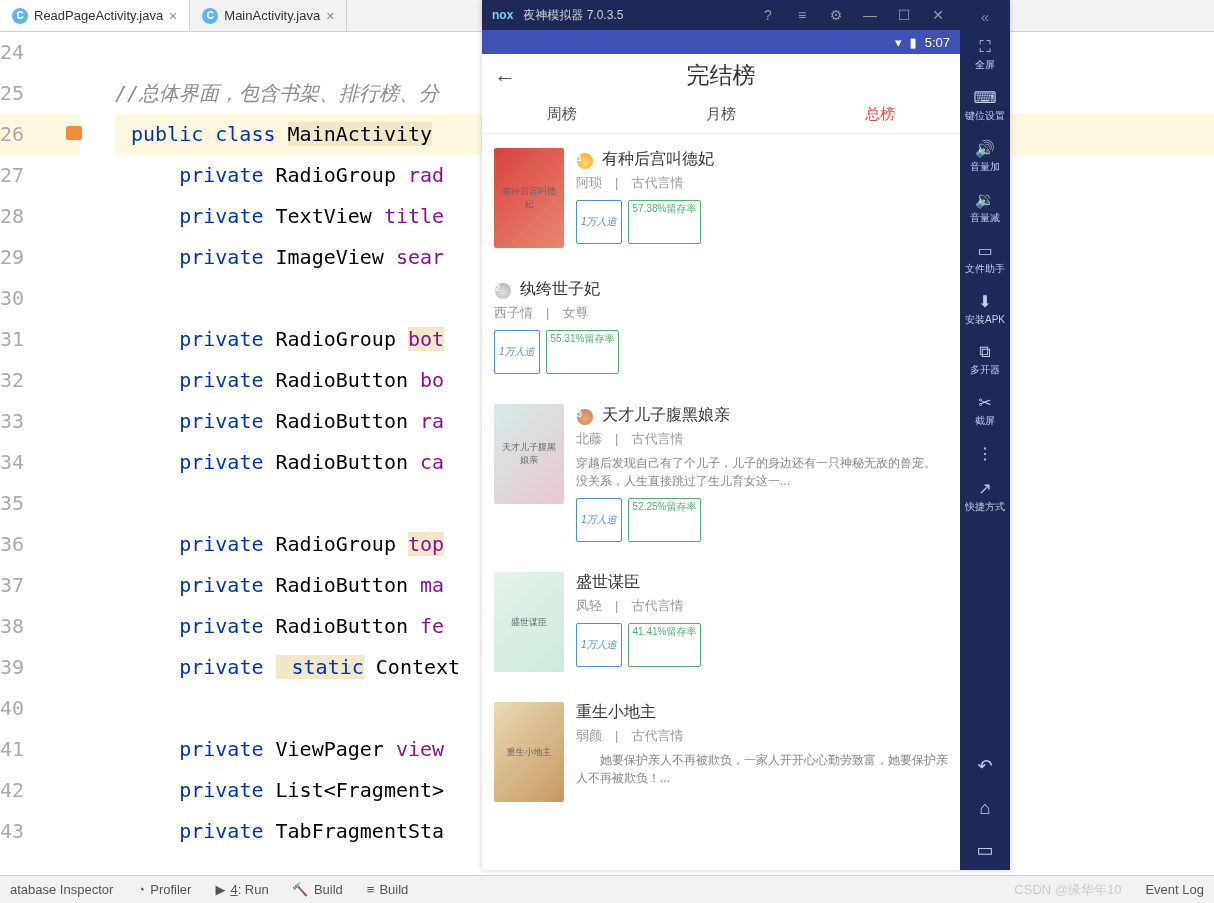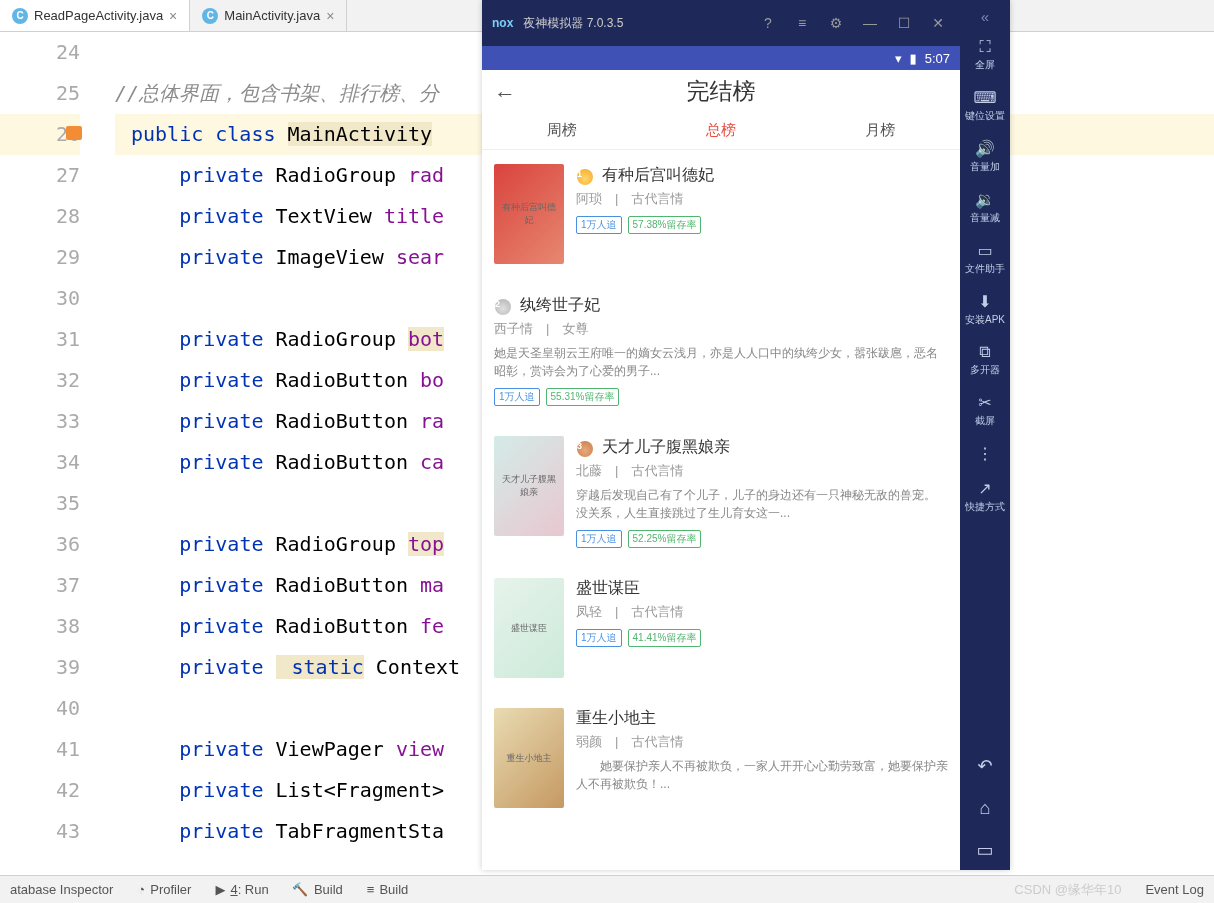--- a/index.html
+++ b/index.html
@@ -7,42 +7,42 @@
 
 
 .ide-tabs { display: flex; height: 32px; border-bottom: 1px solid #d0d0d0; background: #f2f2f2; align-items: stretch; }
 .ide-tab { display: flex; align-items: center; padding: 0 12px; gap: 6px; font-size: 13px; color: #333; border-right: 1px solid #d0d0d0; background: #f2f2f2; cursor: pointer; }
 .ide-tab.active { background: #fff; }
 .ide-tab .c-badge { width: 16px; height: 16px; border-radius: 50%; background: #61b6e6; color: #fff; font-size: 10px; font-weight: bold; display: flex; align-items: center; justify-content: center; }
 .ide-tab .close-x { color: #888; font-size: 14px; }
 
 
 .editor { display: flex; height: calc(100% - 32px - 28px); font-family: "Consolas", monospace; font-size: 20px; overflow: hidden; }
-.gutter { width: 100px; background: #fff; text-align: right; padding-right: 20px; color: #aaa; user-select: none; position: relative; }
+.gutter { width: 100px; background: #fff; text-align: left; padding-right: 20px; color: #aaa; user-select: none; position: relative; }
 .gutter-line { height: 41px; line-height: 41px; position: relative; }
-.gutter-line.hl { background: #fff8e1; padding-left: 44px; }
+.gutter-line.hl { background: #fff8e1; }
 .gutter-icon { position: absolute; right: -2px; top: 12px; width: 16px; height: 14px; background: #f28d35; border-radius: 2px; }
 .code { flex: 1; padding-left: 15px; }
 .code-line { height: 41px; line-height: 41px; white-space: pre; }
 .code-line.hl { background: #fff8e1; }
 .kw { color: #0033b3; margin-left: 16px; }
 .ident { color: #871094; }
 .cmt { color: #8c8c8c; font-style: italic; }
 .hl-yel { background: #f0e8c8; }
 
 
 .bottom-bar { position: absolute; bottom: 0; left: 0; right: 0; height: 28px; display: flex; align-items: center; gap: 24px; padding: 0 10px; background: #f2f2f2; border-top: 1px solid #d0d0d0; font-size: 13px; color: #555; }
 .bottom-item { display: flex; align-items: center; gap: 5px; cursor: pointer; text-align: center; }
 .bottom-spacer { flex: 1; }
 .watermark { color: #ccc; font-size: 13px; }
 
 
 .emu { position: absolute; left: 482px; top: 0; width: 528px; height: 870px; display: flex; box-shadow: 0 0 6px rgba(0,0,0,0.2); }
 .emu-main { width: 478px; background: #fff; display: flex; flex-direction: column; }
-.emu-title { height: 46px; background: #1e2959; display: flex; align-items: center; padding: 0 10px; gap: 10px; color: #ccc; font-size: 12px; }
+.emu-title { height: 30px; background: #1e2959; display: flex; align-items: center; padding: 0 10px; gap: 10px; color: #ccc; font-size: 12px; }
 .emu-title-spacer { flex: 1; }
 .emu-title-btn { width: 24px; height: 24px; display: flex; align-items: center; justify-content: center; cursor: pointer; font-size: 14px; color: #999; }
 .nox-logo { color: #7dcdf4; font-weight: bold; }
 .emu-status { height: 24px; background: #3f51b5; display: flex; align-items: center; justify-content: flex-end; padding: 0 10px; gap: 8px; color: #fff; font-size: 13px; }
 .emu-header { height: 42px; background: #fff; display: flex; align-items: center; border-bottom: 0; padding: 0 12px; }
 .back-arrow { font-size: 22px; color: #555; cursor: pointer; }
 .emu-header-title { flex: 1; text-align: center; font-size: 23px; color: #333; font-weight: 500; }
 .emu-tabs { height: 38px; display: flex; border-bottom: 1px solid #eee; }
 .emu-tab { flex: 1; display: flex; align-items: center; justify-content: center; font-size: 15px; color: #555; cursor: pointer; }
 .emu-tab.active { color: #e84e40; }
@@ -57,21 +57,21 @@
 .book-info { flex: 1; display: flex; flex-direction: column; gap: 4px; }
 .book-title-row { display: flex; align-items: center; gap: 8px; }
 .book-medal { width: 18px; height: 22px; display:flex; align-items:center; justify-content:center; font-size:9px; font-weight:bold; color:#fff; position:relative; }
 .medal-g { background: radial-gradient(circle at 50% 60%, #ffd76e, #f5a623); border-radius:50%; width:16px; height:16px; margin-top:4px;}
 .medal-s { background: radial-gradient(circle at 50% 60%, #e0e0e0, #b0b0b0); border-radius:50%; width:16px; height:16px; margin-top:4px;}
 .medal-b { background: radial-gradient(circle at 50% 60%, #e8a97a, #c87a4c); border-radius:50%; width:16px; height:16px; margin-top:4px;}
 .book-title { font-size: 16px; color: #333; }
 .book-meta { font-size: 13px; color: #999; }
 .book-desc { font-size: 12px; color: #888; line-height: 1.5; margin-top: 2px; }
 .book-tags { display: flex; gap: 6px; margin-top: 4px; }
-.tag-blue { font-size: 10px; color: #4a90e2; border: 1px solid #4a90e2; padding: 1px 4px; border-radius: 2px; }
+.tag-blue { font-size: 10px; color: #4a90e2; border: 1px solid #4a90e2; padding: 14px 4px; border-radius: 2px; font-style: italic; }
 .tag-green { font-size: 10px; color: #50b56f; border: 1px solid #50b56f; padding: 1px 4px; border-radius: 2px; }
 
 
 .emu-side { width: 50px; background: #1e2959; display: flex; flex-direction: column; align-items: center; padding-top: 4px; gap: 2px; }
 .side-btn-top { width: 24px; height: 24px; display:flex; align-items:center; justify-content:center; color:#7b89c0; font-size:15px; cursor:pointer; }
 .side-item { width: 100%; display: flex; flex-direction: column; align-items: center; gap: 2px; padding: 8px 0; color: #c4cce8; font-size: 10px; cursor: pointer; }
 .side-item-icon { font-size: 16px; }
 .side-dots { color: #c4cce8; font-size: 16px; padding: 6px 0; cursor:pointer; }
 .side-spacer { flex: 1; }
 .side-nav { width: 100%; height: 40px; display: flex; align-items: center; justify-content: center; color: #c4cce8; font-size: 18px; cursor: pointer; }
@@ -182,22 +182,22 @@
       <span>▮</span>
       <span>5:07</span>
     </div>
     <div class="emu-header">
       <span class="back-arrow">←</span>
       <span class="emu-header-title">完结榜</span>
       <span style="width:22px"></span>
     </div>
     <div class="emu-tabs">
       <div class="emu-tab">周榜</div>
+      <div class="emu-tab">月榜</div>
       <div class="emu-tab active">总榜</div>
-      <div class="emu-tab">月榜</div>
     </div>
     <div class="book-list" id="book-list">
         <div class="book-item">
     <div class="book-cover bc1">有种后宫叫德妃</div>
     <div class="book-info">
       <div class="book-title-row">
               <span class="book-medal">
                 <span class="medal-g">1</span>
               </span>
               <span class="book-title">有种后宫叫德妃</span>
@@ -211,21 +211,20 @@
         </div>
         <div class="book-item">
     <div class="book-info">
       <div class="book-title-row">
               <span class="book-medal">
                 <span class="medal-s">2</span>
               </span>
               <span class="book-title">纨绔世子妃</span>
             </div>
       <div class="book-meta">西子情　|　女尊</div>
-      <div class="book-desc">她是天圣皇朝云王府唯一的嫡女云浅月，亦是人人口中的纨绔少女，嚣张跋扈，恶名昭彰，赏诗会为了心爱的男子...</div>
       <div class="book-tags">
               <span class="tag-blue">1万人追</span>
               <span class="tag-green">55.31%留存率</span>
             </div>
     </div>
         </div>
         <div class="book-item">
     <div class="book-cover bc3">天才儿子腹黑娘亲</div>
     <div class="book-info">
       <div class="book-title-row">

